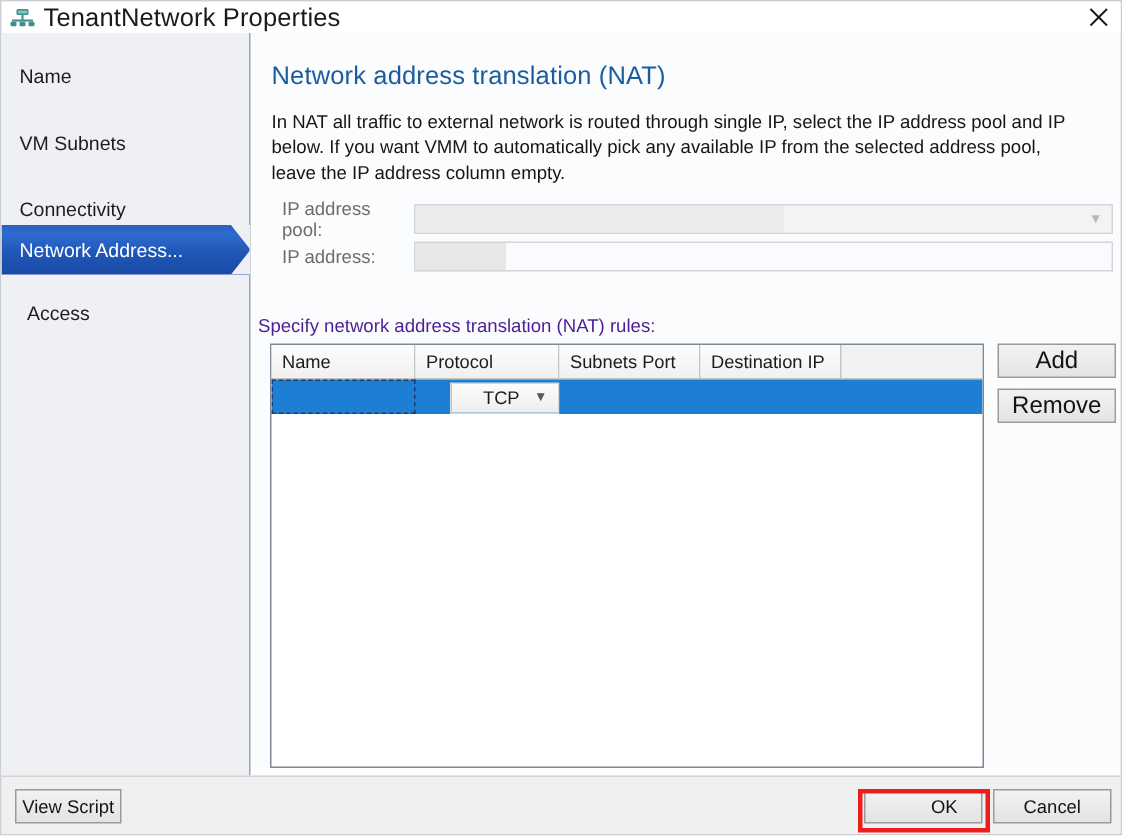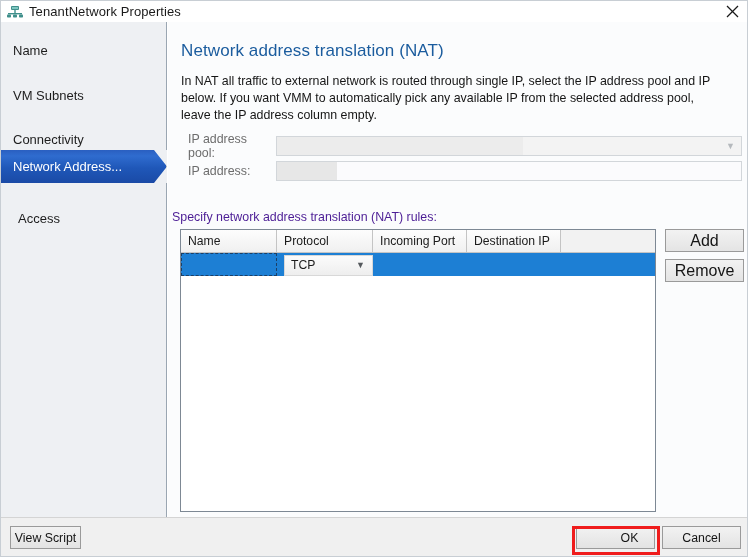--- a/index.html
+++ b/index.html
@@ -34,21 +34,21 @@
   }
   .title-icon {
     width: 18px;
     height: 16px;
     margin-left: 5px;
     margin-right: 5px;
     position: relative;
     flex: none;
   }
   .title-text {
-    font-size: 13px;
+    font-size: 17px;
     color: #1a1a1a;
     letter-spacing: 0.1px;
     white-space: nowrap;
   }
   .close-btn {
     position: absolute;
     right: 0; top: 0;
     width: 34px;
     height: 21px;
     display: flex;
@@ -232,27 +232,27 @@
     position: relative;
     cursor: default;
   }
   .td.focused {
     outline: 1px dashed #1b3f66;
     outline-offset: -1px;
   }
   .cell-combo {
     width: 100%;
     height: 21px;
-    margin: 1px 0 0 0;
+    margin: 1px 0 0 16px;
     background: linear-gradient(to bottom, #fbfbfb 0%, #eeeeee 100%);
     border: 1px solid #d8d8d8;
     box-sizing: border-box;
     display: flex;
     align-items: center;
-    padding-left: 6px;
+    padding-left: 21px;
     font-size: 12.2px;
     color: #1b1b1b;
     position: relative;
     cursor: default;
   }
   .cell-combo .cc-chev {
     position: absolute;
     right: 7px;
     top: 50%;
     transform: translateY(-50%);
@@ -354,21 +354,21 @@
         </div>
         <div class="nav-item" style="top:57px;">
           <span class="nav-label">VM Subnets</span>
         </div>
         <div class="nav-item" style="top:101px;">
           <span class="nav-label">Connectivity</span>
         </div>
         <div class="nav-item selected" style="top:128px;">
           <span class="nav-label">Network Address...</span>
         </div>
-        <div class="nav-item" style="top:180px;padding-left:17px;">
+        <div class="nav-item" style="top:170px;padding-left:17px;">
           <span class="nav-label">Access</span>
         </div>
       </div>
     </div>
 
     <div class="panel">
 
       <div class="page-title">Network address translation (NAT)</div>
       <div class="page-desc">In NAT all traffic to external network is routed through single IP, select the IP address pool and IP below. If you want VMM to automatically pick any available IP from the selected address pool, leave the IP address column empty.</div>
 
@@ -383,21 +383,21 @@
         <span class="field-label">IP address:</span>
         <span class="text-disabled"></span>
       </div>
 
       <div class="rules-label">Specify network address translation (NAT) rules:</div>
 
       <div class="grid">
         <div class="grid-header">
           <div class="th col-name">Name</div>
           <div class="th col-protocol">Protocol</div>
-          <div class="th col-incoming">Incoming Port</div>
+          <div class="th col-incoming">Subnets Port</div>
           <div class="th col-destip">Destination IP</div>
           <div class="th col-destport">Destination P...</div>
         </div>
         <div class="grid-row">
           <div class="td col-name focused"></div>
           <div class="td col-protocol">
             <span class="cell-combo">
               <span>TCP</span>
               <span class="cc-chev">▼</span>
             </span>

